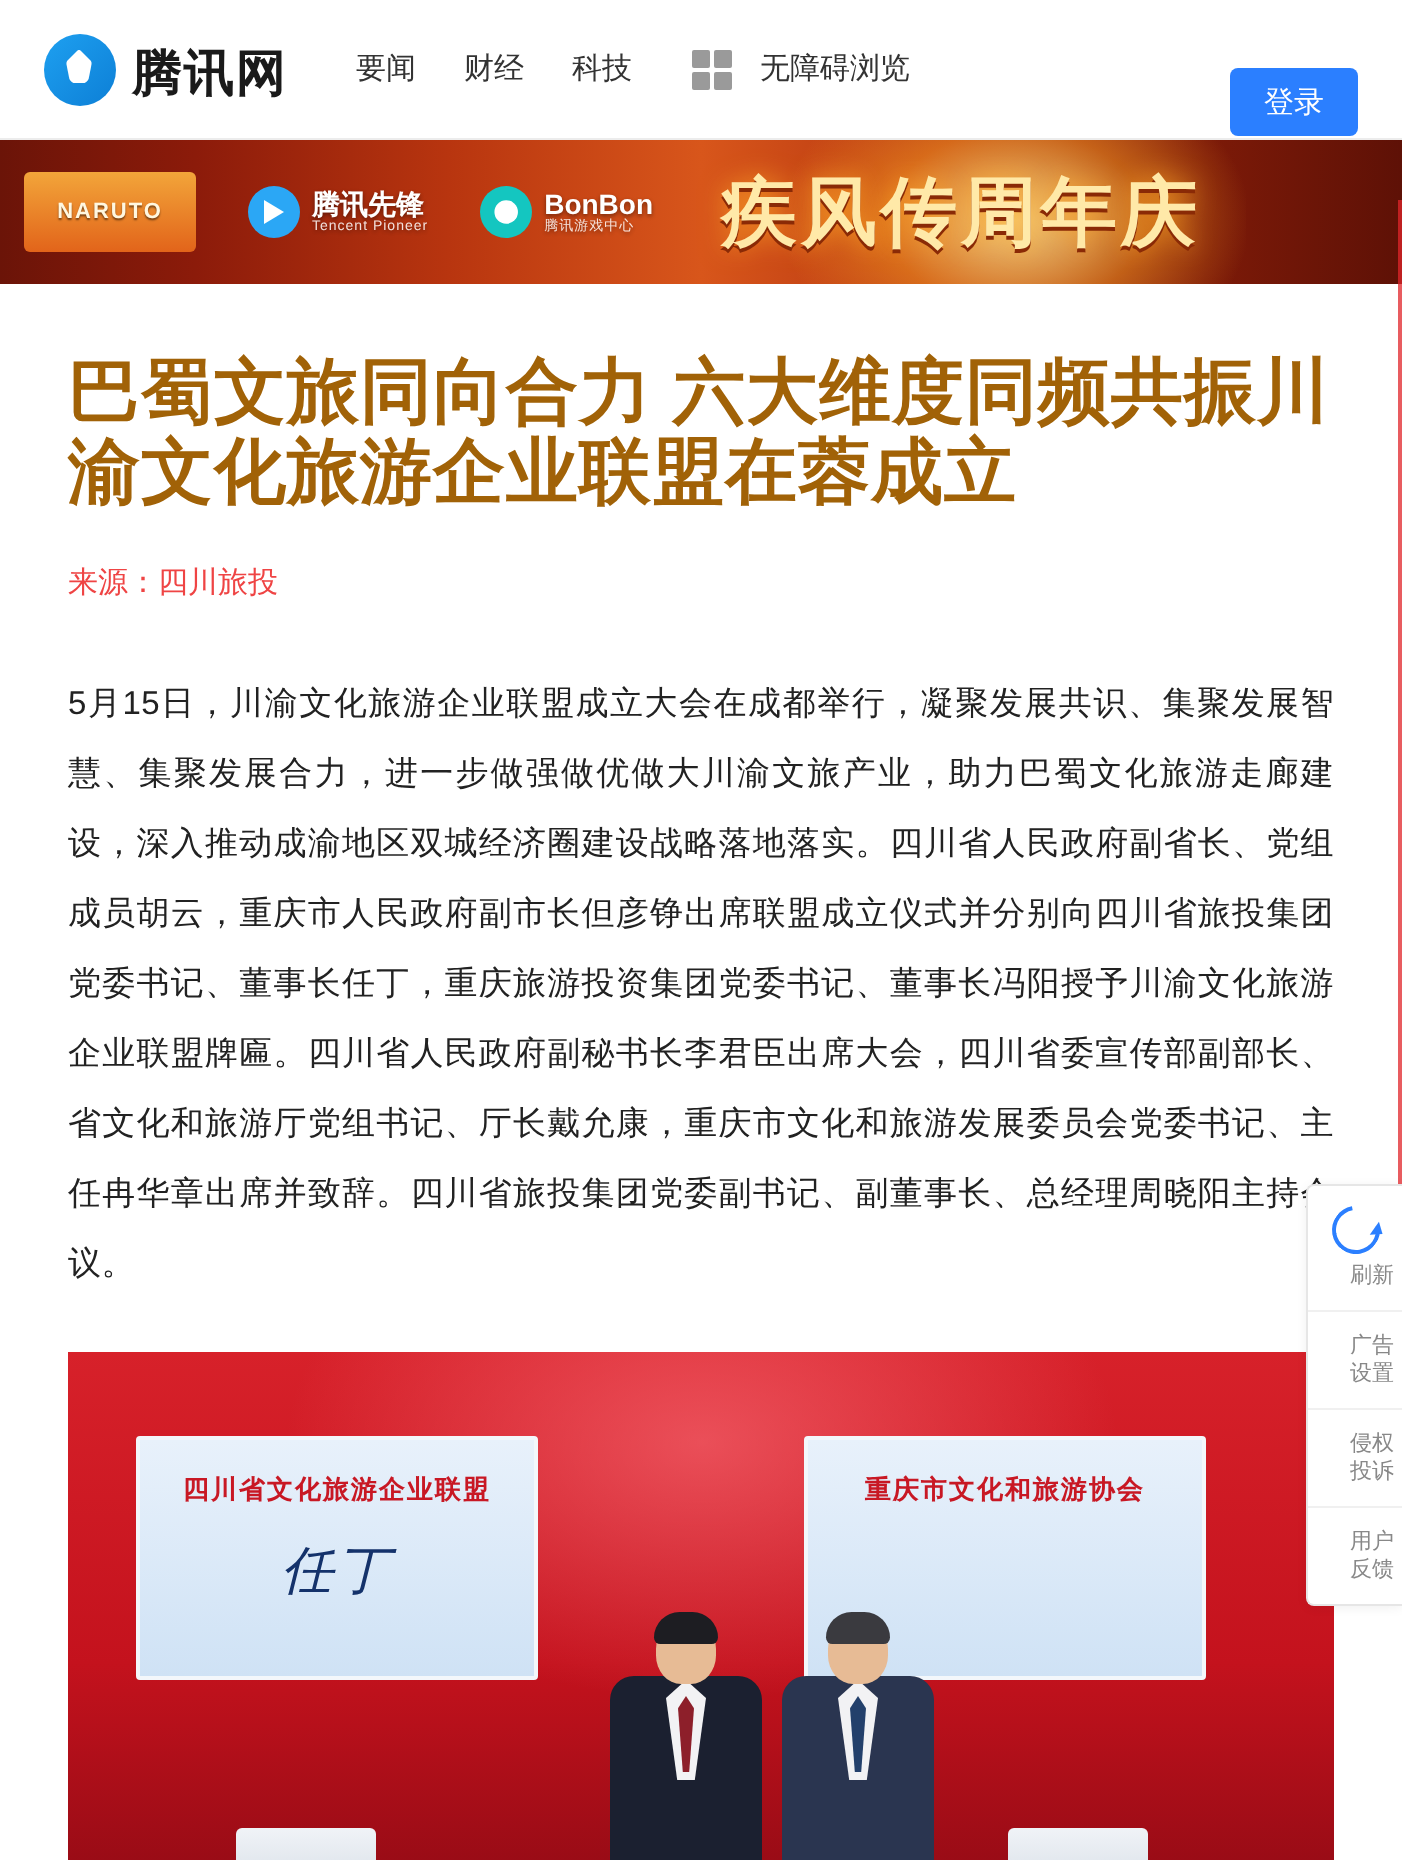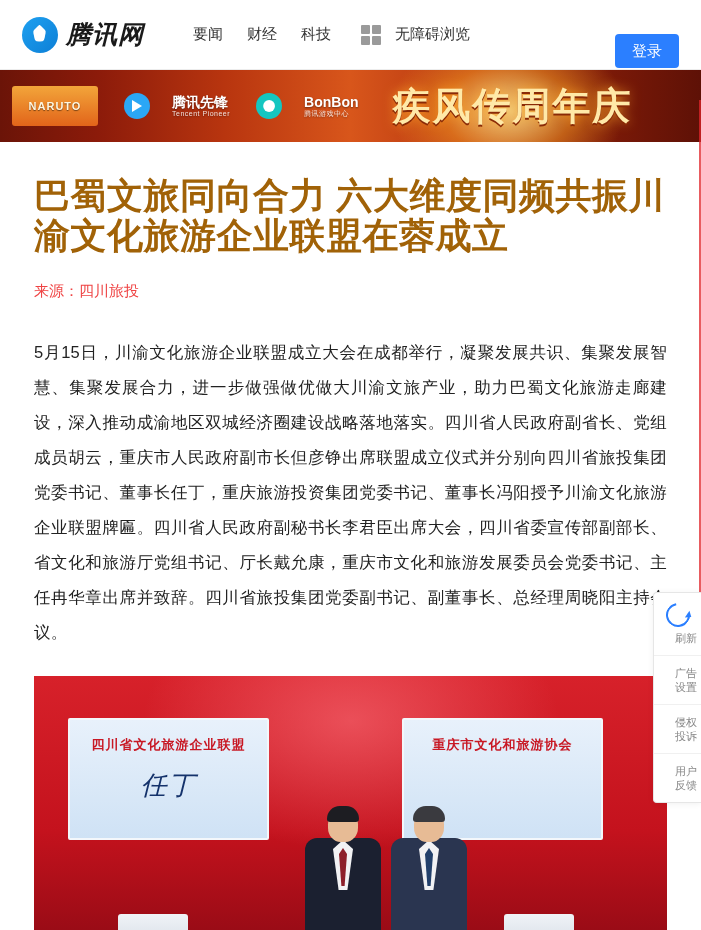--- a/index.html
+++ b/index.html
@@ -22,24 +22,23 @@
     position: relative;
     height: 70px;
     background: #ffffff;
     border-bottom: 1px solid #ececec;
     display: flex;
     align-items: center;
     padding: 0 22px;
   }
   .logo-wrap {
     display: flex;
-    align-items: center;
+    align-items: flex-end;
     gap: 8px;
-    margin-right: 49px;
-    font-style: italic;
+    margin-right: 34px;
   }
   .logo-mark {
     width: 36px; height: 36px;
     border-radius: 50%;
     background: linear-gradient(135deg, #1ea0f0 0%, #0d7fd6 100%);
     position: relative;
     flex: none;
   }
   .logo-mark::after {
     content: "";
@@ -135,21 +134,21 @@
     font-size: 11px;
     font-weight: bold;
     letter-spacing: 1px;
     text-shadow: 0 1px 1px rgba(0,0,0,.5);
     flex: none;
   }
   .banner-item {
     position: relative;
     display: flex;
     align-items: center;
-    gap: 22px;
+    gap: 6px;
     margin-left: 26px;
     flex: none;
   }
   .bi-icon {
     width: 26px; height: 26px;
     border-radius: 50%;
     background: #2ba7f5;
     flex: none;
     position: relative;
   }

